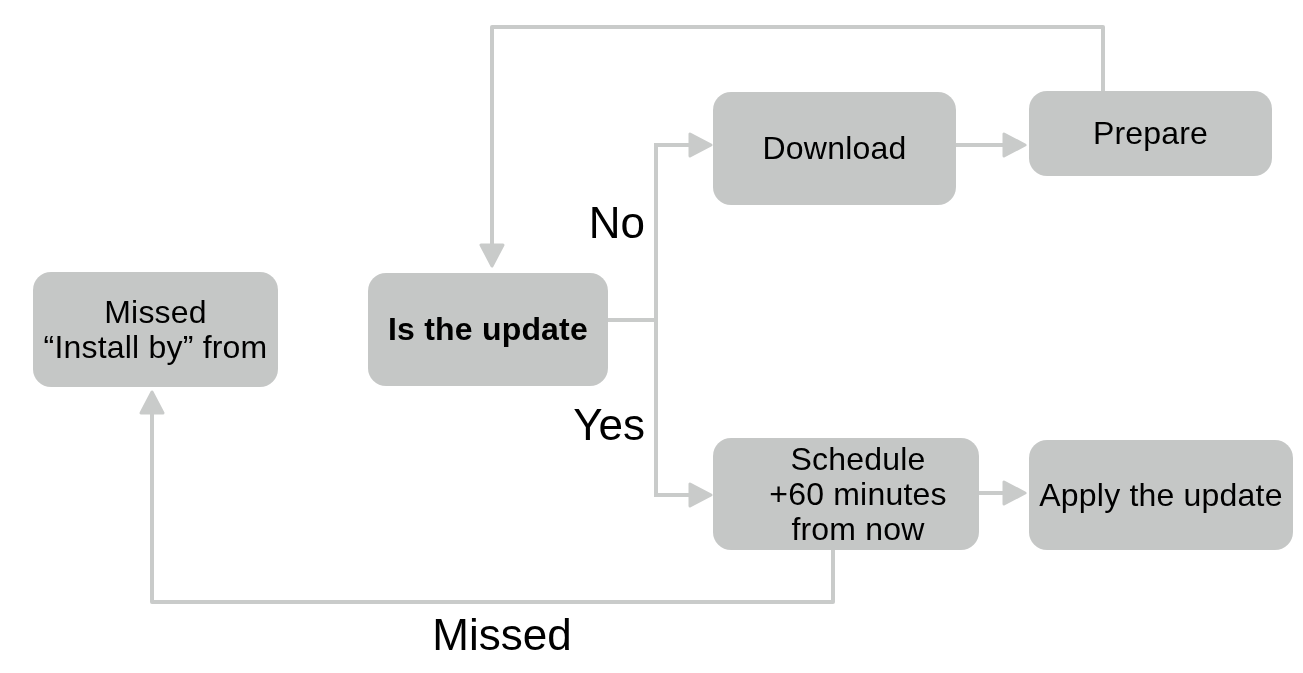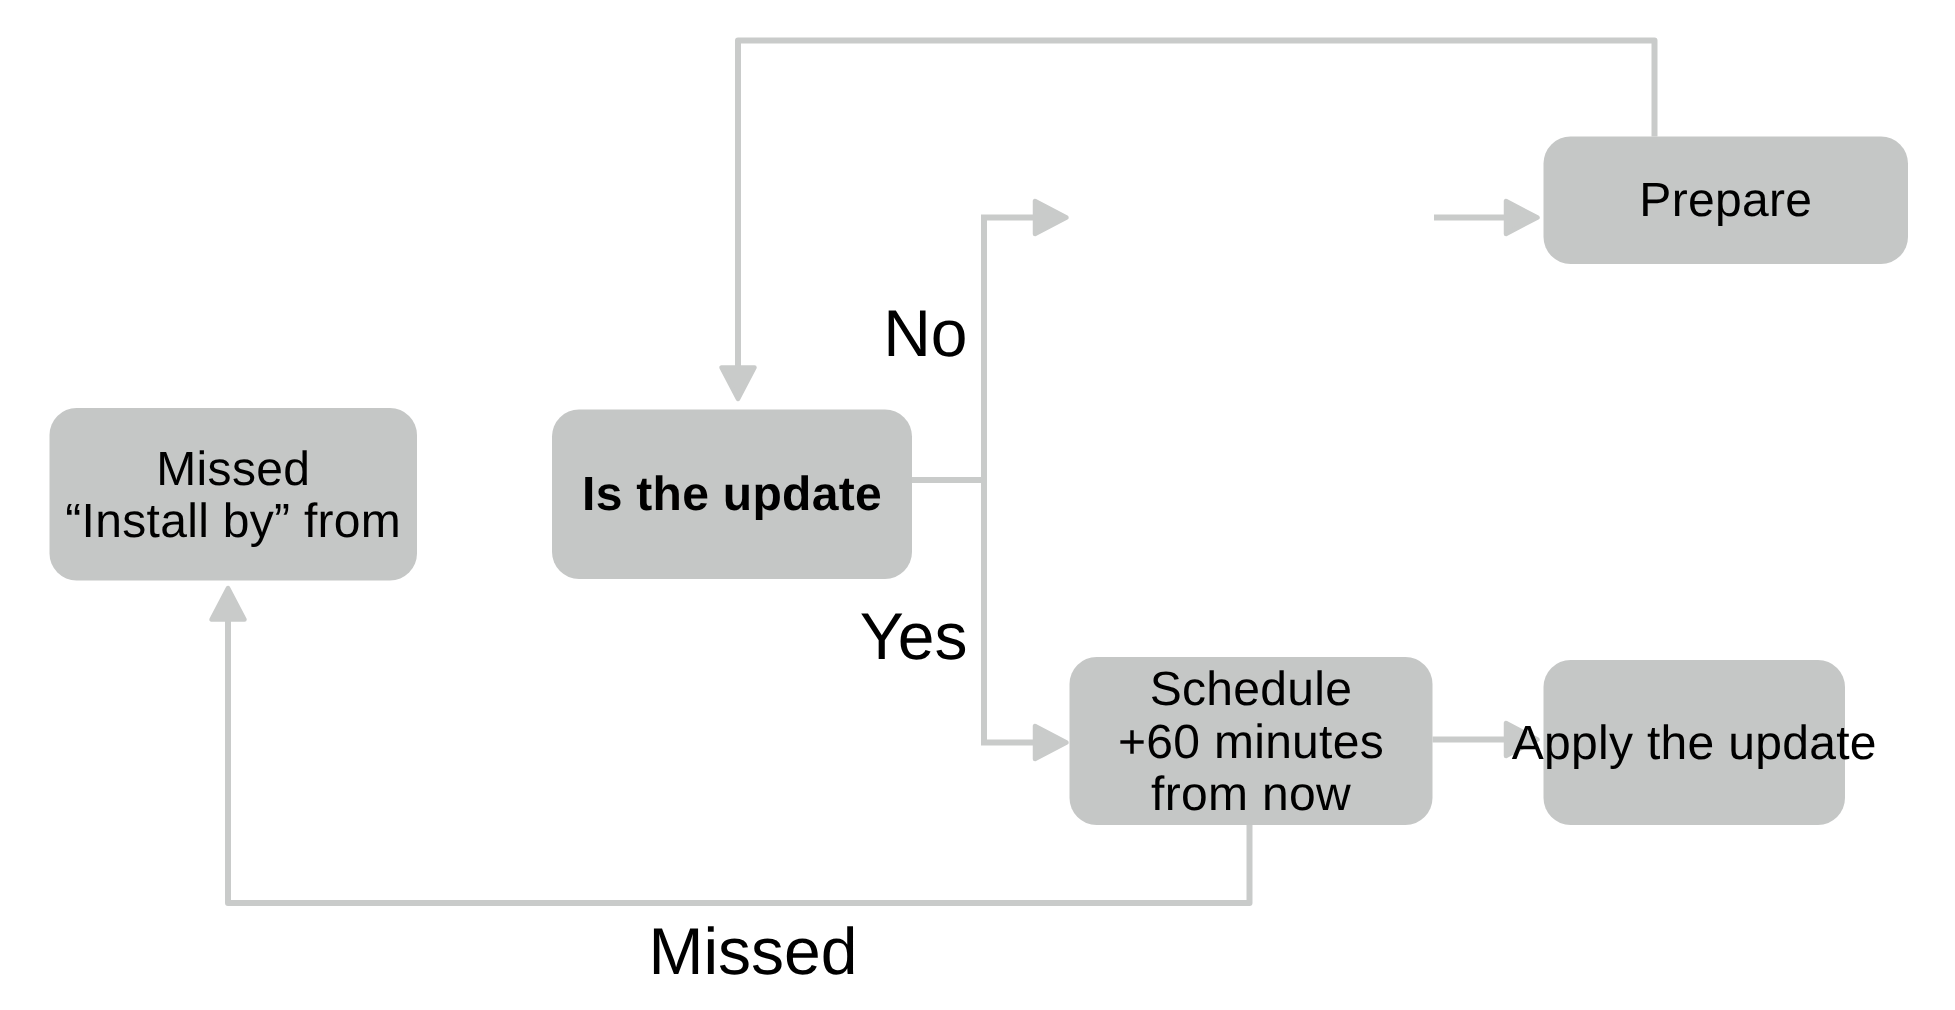--- a/index.html
+++ b/index.html
@@ -57,22 +57,22 @@
     position: absolute;
     font-size: 44px;
     line-height: 36px;
     white-space: nowrap;
   }
   
   #node-missed      { left: 33px;   top: 272px; width: 245px; height: 115px; }
   #node-decision    { left: 368px;  top: 273px; width: 240px; height: 113px; font-weight: bold; }
   #node-download    { left: 713px;  top: 92px;  width: 243px; height: 113px; }
   #node-prepare     { left: 1029px; top: 91px;  width: 243px; height: 85px; }
-  #node-schedule    { left: 713px;  top: 438px; width: 242px; height: 112px; }
-  #node-apply      { left: 1029px; top: 440px; width: 201px; height: 110px; text-align: center; }
+  #node-schedule    { left: 713px;  top: 438px; width: 242px; height: 112px; padding-left: 24px; }
+  #node-apply      { left: 1029px; top: 440px; width: 264px; height: 110px; text-align: center; }
   
   #label-no     { left: 505px; top: 205px; width: 140px; text-align: right; }
   #label-yes    { left: 505px; top: 407px; width: 140px; text-align: right; }
   #label-missed { left: 402px; top: 617px; width: 200px; text-align: center; }
 </style>
 </head>
 <body>
 
 <div id="canvas">
 
@@ -115,20 +115,23 @@
 
   <div class="node" id="node-missed">
     <span class="line">Missed</span>
     <span class="line">“Install by” from</span>
   </div>
 
   <div class="node" id="node-decision">
     <span class="line">Is the update</span>
   </div>
 
+  <div class="node" id="node-download">
+    <span class="line">Download</span>
+  </div>
 
   <div class="node" id="node-prepare">
     <span class="line">Prepare</span>
   </div>
 
   <div class="node" id="node-schedule">
     <span class="line">Schedule</span>
     <span class="line">+60 minutes</span>
     <span class="line">from now</span>
   </div>

